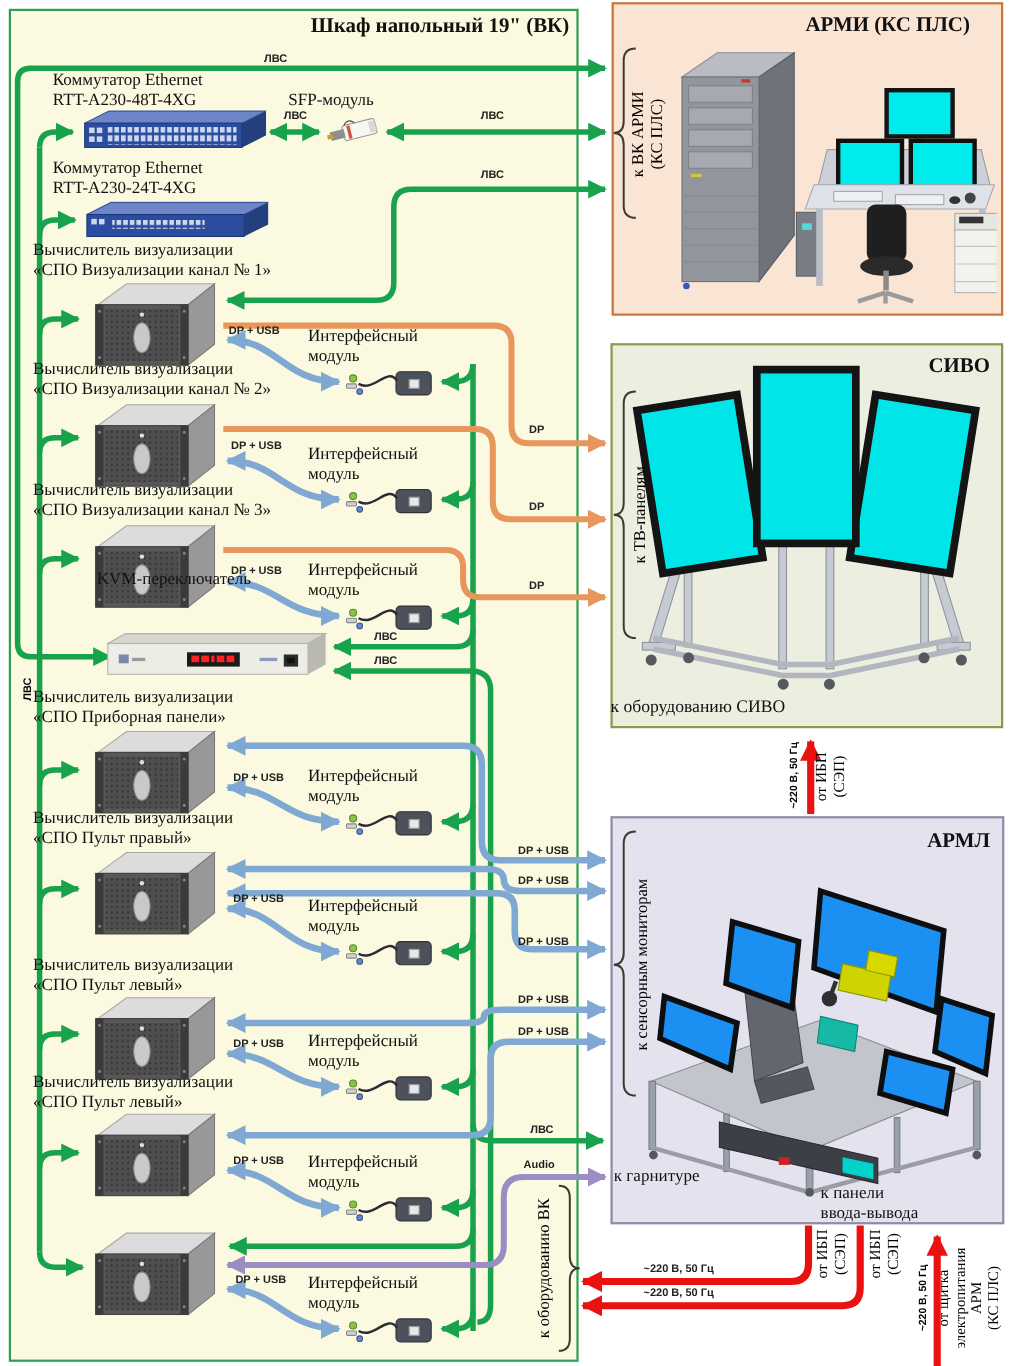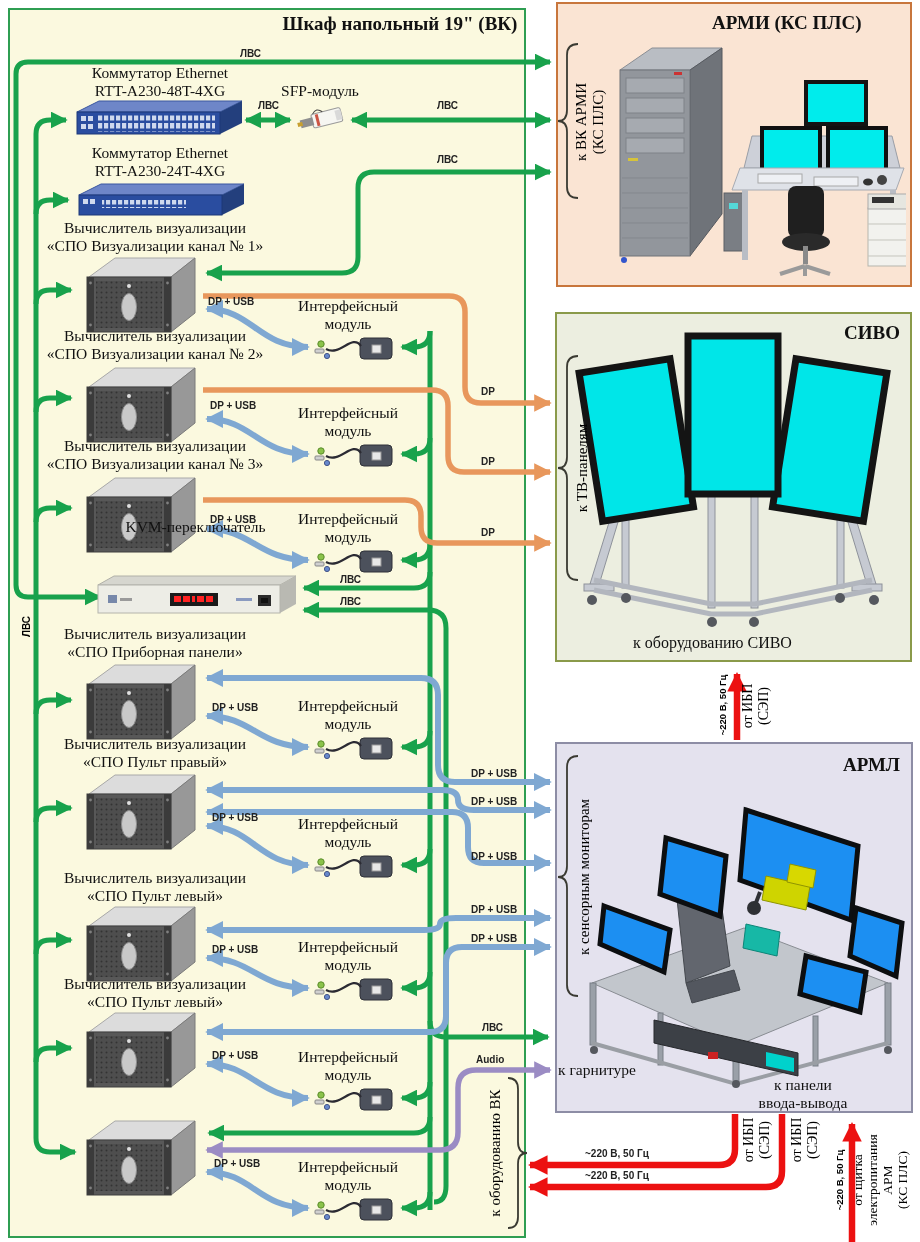--- a/index.html
+++ b/index.html
@@ -4,21 +4,21 @@
 <style>
   html,body{margin:0;padding:0;background:#fff;}
   #root{position:relative;width:920px;height:1242px;background:#ffffff;overflow:hidden;
         font-family:"Liberation Serif",serif;}
   .panel{position:absolute;box-sizing:border-box;}
   .cabinet{left:8px;top:8px;width:518px;height:1230px;background:#FBF9DF;border:2px solid #2F9E52;}
   .armi{left:556px;top:2px;width:356px;height:285px;background:#FAE4D3;border:2px solid #C8763C;}
   .sivo{left:555px;top:312px;width:357px;height:350px;background:#ECEEE0;border:2px solid #8A9A4A;}
   .arml{left:555px;top:742px;width:358px;height:371px;background:#E4E2EE;border:2px solid #8D8DA5;}
   .ptitle{position:absolute;font-weight:bold;font-size:19px;color:#111;}
-  .dlabel{position:absolute;font-size:15.5px;line-height:1.16;color:#111;text-align:center;z-index:5;}
+  .dlabel{position:absolute;font-size:15.5px;line-height:1.16;color:#111;z-index:5;}
   .wl{position:absolute;font-family:"Liberation Sans",sans-serif;font-size:10px;font-weight:600;
       color:#222;z-index:5;white-space:nowrap;}
   .rot{position:absolute;transform:rotate(-90deg);text-align:center;line-height:1.12;z-index:5;
        white-space:nowrap;}
   .rs{font-family:"Liberation Sans",sans-serif;font-weight:600;}
   .dev{position:absolute;z-index:4;}
   #wires{position:absolute;left:0;top:0;z-index:3;pointer-events:none;}
   .ill{position:absolute;z-index:2;}
   .small{font-size:9.5px;}
 </style>
@@ -26,21 +26,21 @@
 <body>
 
 <div id="root">
 
   <div class="panel cabinet"></div>
   <div class="panel armi"></div>
   <div class="panel sivo"></div>
   <div class="panel arml"></div>
 
   <div class="ptitle" style="left:280px;top:13px;width:240px;text-align:center;">Шкаф напольный 19" (ВК)</div>
-  <div class="ptitle" style="left:712px;top:12px;width:190px;text-align:left;">АРМИ (КС ПЛС)</div>
+  <div class="ptitle" style="left:712px;top:12px;width:190px;text-align:center;">АРМИ (КС ПЛС)</div>
   <div class="ptitle" style="left:712px;top:322px;width:188px;text-align:right;">СИВО</div>
   <div class="ptitle" style="left:712px;top:754px;width:188px;text-align:right;">АРМЛ</div>
 
   <svg class="ill" style="left:562px;top:18px;" width="344" height="262" viewBox="0 0 344 262">
     <polygon points="58,52 90,30 160,30 128,52" fill="#b9bdc3" stroke="#8a8e94"></polygon>
     <polygon points="128,52 160,30 160,196 128,238" fill="#6f7379" stroke="#55595f"></polygon>
     <rect x="58" y="52" width="70" height="186" fill="#92969c" stroke="#6e7278"></rect>
     <g>
       <rect x="64" y="60" width="58" height="15" fill="#a6aab0" stroke="#7e8288"></rect>
       <rect x="64" y="80" width="58" height="15" fill="#a6aab0" stroke="#7e8288"></rect>

